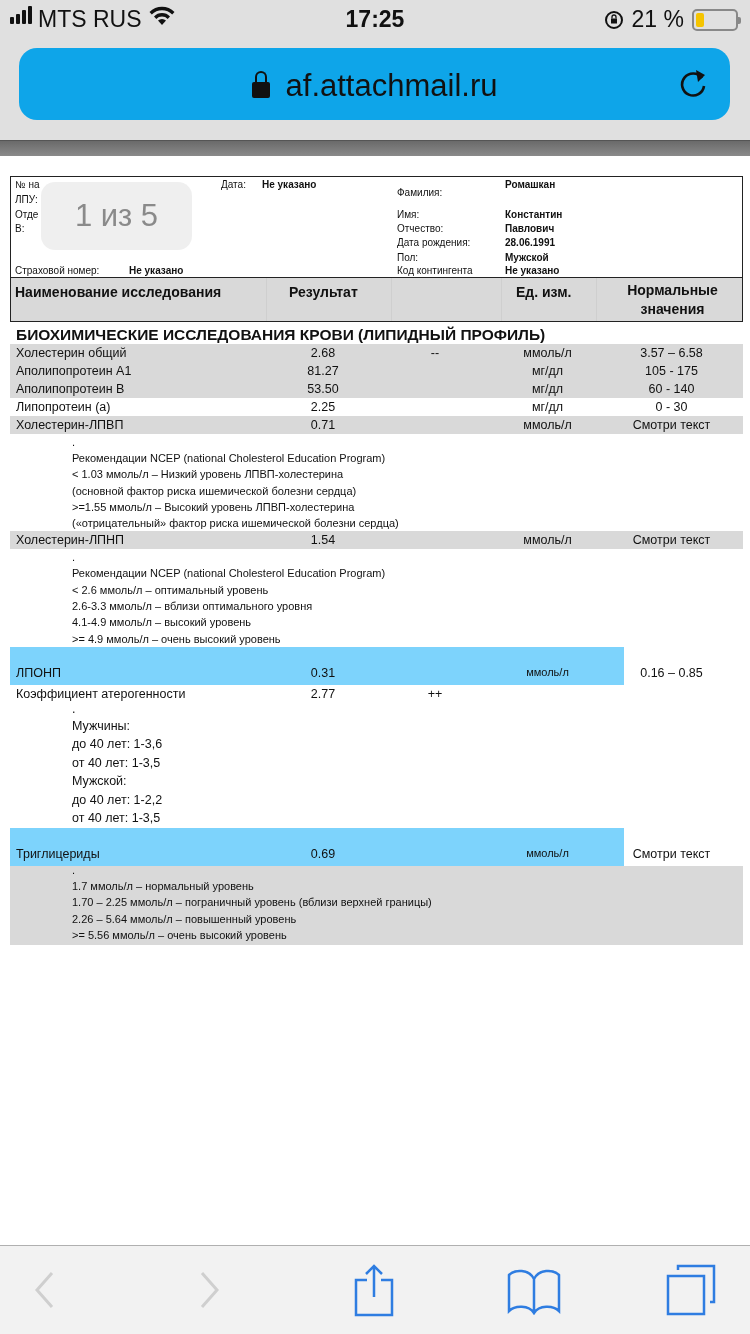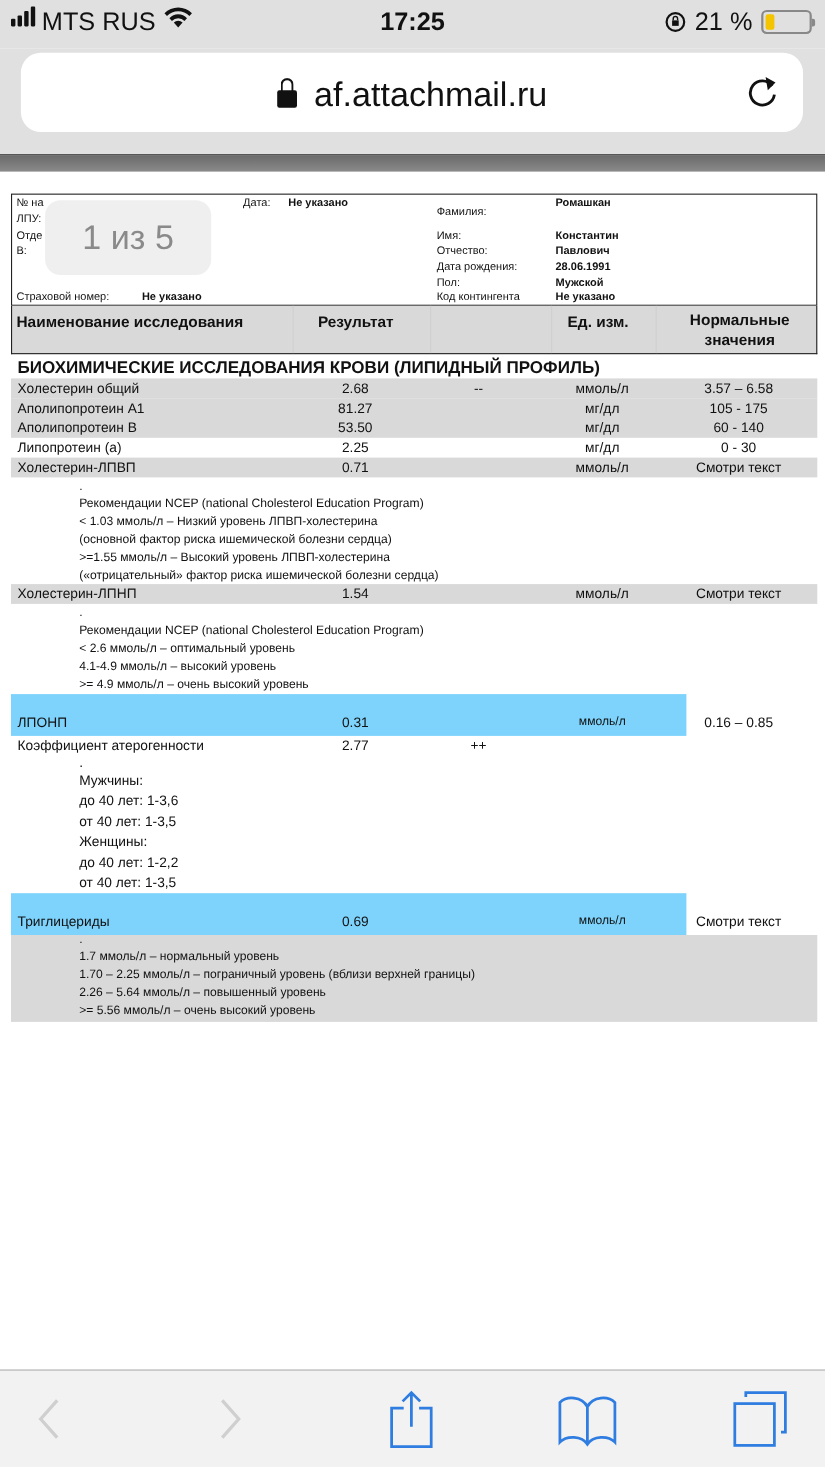--- a/index.html
+++ b/index.html
@@ -12,21 +12,21 @@
   .signal { display: flex; align-items: flex-end; gap: 2px; height: 18px; }
   .signal span { display: block; width: 4px; background: #111; border-radius: 1px; }
   .statusbar .time { position: absolute; left: 0; right: 0; top: 6px; text-align: center; font-weight: bold; }
   .statusbar .right { position: absolute; right: 12px; top: 6px; display: flex; align-items: center; gap: 8px; }
   .battery { width: 46px; height: 22px; border: 2px solid #888; border-radius: 5px; position: relative; padding: 2px; }
   .battery .fill { height: 100%; background: #f5c400; border-radius: 2px; }
   .battery::after { content: ""; position: absolute; right: -5px; top: 6px; width: 3px; height: 7px; background: #888; border-radius: 0 2px 2px 0; }
 
   
   .navbar { position: absolute; left: 0; top: 44px; width: 750px; height: 96px; background: #e0e0e0; }
-  .urlfield { position: absolute; left: 19px; top: 4px; width: 711px; height: 72px; background: #ffffff; border-radius: 18px; }
+  .urlfield { position: absolute; left: 19px; top: 4px; width: 711px; height: 72px; background: #0ea5e9; border-radius: 18px; }
   .urlfield .url { position: absolute; left: 0; right: 0; top: 20px; text-align: center; font-size: 31px; color: #111; }
   .urlfield .lock { display: inline-block; width: 18px; height: 16px; background: #111; border-radius: 2px; position: relative; margin-right: 16px; vertical-align: -2px; }
   .urlfield .lock::before { content: ""; position: absolute; left: 3px; top: -11px; width: 8px; height: 11px; border: 2.5px solid #111; border-bottom: none; border-radius: 6px 6px 0 0; }
   .reload { position: absolute; right: 18px; top: 18px; width: 36px; height: 36px; }
 
   .pdfstrip { position: absolute; left: 0; top: 140px; width: 750px; height: 16px; background: linear-gradient(#6a6a6a, #8a8a8a); border-top: 1px solid #555; }
 
   
   .doc { position: absolute; left: 10px; top: 176px; width: 733px; font-family: "Liberation Sans", sans-serif; color: #111; }
   .header-box { position: relative; width: 733px; height: 102px; border: 1.5px solid #222; font-size: 10px; }
@@ -195,20 +195,21 @@
       <span class="cell c-name">Холестерин-ЛПНП</span>
       <span class="cell c-res">1.54</span>
       <span class="cell c-unit">ммоль/л</span>
       <span class="cell c-norm">Смотри текст</span>
     </div>
 
     <div class="notes" style="padding-top:4px">
       <div class="dot">.</div>
       <div>Рекомендации NCEP (national Cholesterol Education Program)</div>
       <div>&lt; 2.6 ммоль/л – оптимальный уровень</div>
+      <div>2.6-3.3 ммоль/л – вблизи оптимального уровня</div>
       <div>4.1-4.9 ммоль/л – высокий уровень</div>
       <div>&gt;= 4.9 ммоль/л – очень высокий уровень</div>
     </div>
 
     <div class="tall-row">
       <span class="cell c-name">ЛПОНП</span>
       <span class="cell c-res">0.31</span>
       <span class="cell c-unit" style="font-size:11px">ммоль/л</span>
       <span class="cell c-norm">0.16 – 0.85</span>
     </div>
@@ -217,21 +218,21 @@
       <span class="cell c-name">Коэффициент атерогенности</span>
       <span class="cell c-res">2.77</span>
       <span class="cell c-flag">++</span>
     </div>
 
     <div class="notes" style="font-size:12.5px;line-height:18.5px;padding-top:2px">
       <div class="dot">.</div>
       <div>Мужчины:</div>
       <div>до 40 лет: 1-3,6</div>
       <div>от 40 лет: 1-3,5</div>
-      <div>Женщины:</div>
+      <div>Мужской:</div>
       <div>до 40 лет: 1-2,2</div>
       <div>от 40 лет: 1-3,5</div>
     </div>
 
     <div class="tall-row">
       <span class="cell c-name">Триглицериды</span>
       <span class="cell c-res">0.69</span>
       <span class="cell c-unit" style="font-size:11px">ммоль/л</span>
       <span class="cell c-norm">Смотри текст</span>
     </div>

